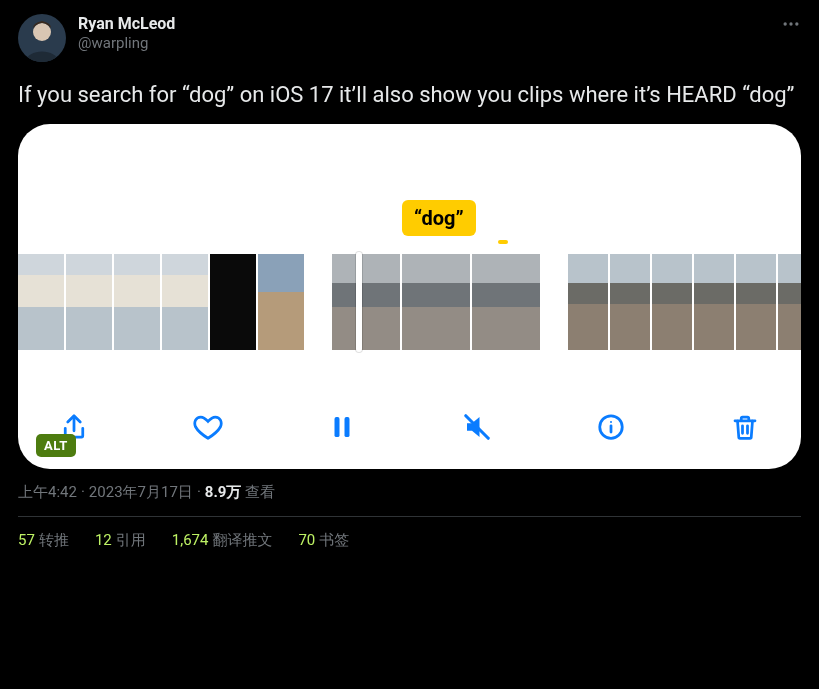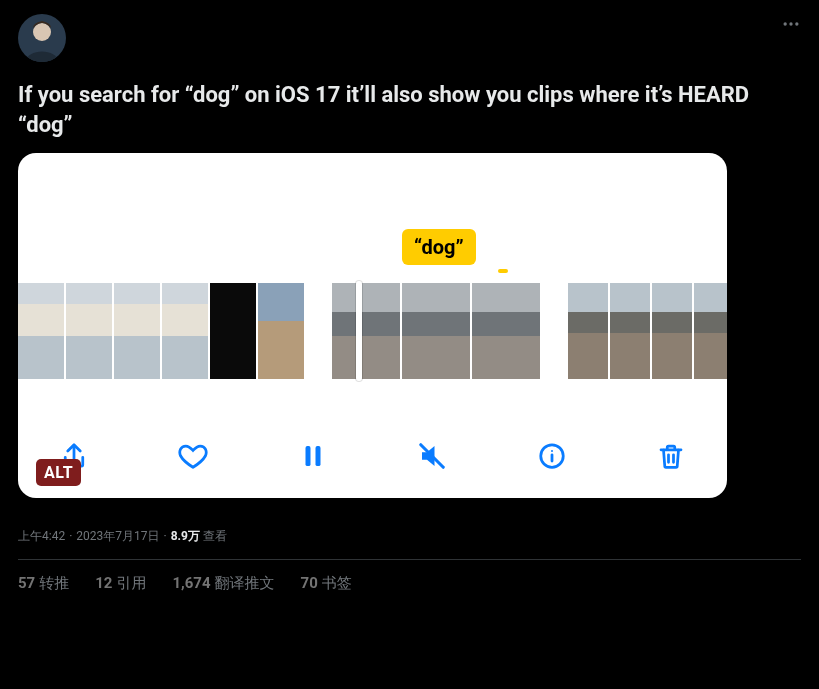--- a/index.html
+++ b/index.html
@@ -4,62 +4,66 @@
 <style>
   * { box-sizing: border-box; margin: 0; padding: 0; }
   html, body { width: 819px; height: 689px; background: #000; font-family: -apple-system, "Segoe UI", Roboto, Helvetica, Arial, sans-serif; color: #e7e9ea; overflow: hidden; }
   .tweet { padding: 14px 18px 10px 18px; position: relative; }
   .head { display: flex; align-items: flex-start; gap: 12px; }
   .avatar { width: 48px; height: 48px; border-radius: 50%; overflow: hidden; flex-shrink: 0; }
   .name-col { display: flex; flex-direction: column; line-height: 1.25; }
   .display-name { font-weight: 700; font-size: 16px; color: #e7e9ea; }
   .handle { font-size: 15px; color: #71767b; }
   .more { position: absolute; right: 18px; top: 14px; color: #71767b; cursor: pointer; }
-  .body-text { font-size: 22px; line-height: 1.35; margin-top: 18px; color: #e7e9ea; font-weight: 700; }
+  .body-text { font-size: 22px; line-height: 1.35; margin-top: 18px; color: #e7e9ea; font-weight: 400; }
   .translate { margin-top: 10px; font-size: 14px; color: #1d9bf0; cursor: pointer; }
-  .media-card { margin-top: 14px; background: #fff; border-radius: 18px; overflow: hidden; position: relative; width: 709px; height: 345px; }
+  .media-card { margin-top: 14px; background: #fff; border-radius: 32px; overflow: hidden; position: relative; width: 783px; height: 345px; }
   .caption-chip { position: absolute; left: 384px; top: 76px; background: #ffcc00; color: #000; font-weight: 700; font-size: 20px; padding: 6px 12px; border-radius: 6px; }
   .cap-mark { position: absolute; left: 480px; top: 116px; width: 10px; height: 4px; background: #ffcc00; border-radius: 2px; }
   .timeline { position: absolute; top: 130px; left: 0; right: 0; height: 96px; display: flex; gap: 28px; padding: 0 0 0 0; align-items: stretch; }
   .clip-group { display: flex; gap: 2px; height: 96px; }
   .clip-group.grp-b { position: relative; }
   .frame { width: 46px; height: 96px; background: #999; }
   .grp-a .frame { background: linear-gradient(#cfd6dc 0 22%, #e6e1d6 22% 55%, #b8c3cb 55% 100%); }
   .grp-a .frame.dark { background: #0a0a0a; }
   .grp-a .frame.people { background: linear-gradient(#8aa1b8 0 40%, #b59b7a 40% 100%); }
   .grp-b .frame { width: 68px; background: linear-gradient(#aeb3b7 0 30%, #6f7478 30% 55%, #938c85 55% 100%); }
   .grp-c .frame { width: 40px; background: linear-gradient(#b8c3cb 0 30%, #6b6b66 30% 52%, #8c7f71 52% 100%); }
   .playhead { position: absolute; left: 24px; top: -2px; width: 6px; height: 100px; background: #fff; border-radius: 3px; box-shadow: 0 0 0 1px rgba(0,0,0,0.12); z-index: 2; }
   .toolbar { position: absolute; left: 0; right: 0; bottom: 20px; display: flex; justify-content: space-between; align-items: center; padding: 0 34px; }
   .tool-btn { width: 44px; height: 44px; display: flex; align-items: center; justify-content: center; color: #0a7cff; cursor: pointer; }
   .tool-btn svg { width: 30px; height: 30px; stroke: #0a7cff; fill: none; stroke-width: 2.2; }
   .tool-btn.trash svg, .tool-btn.info svg { stroke: #0a7cff; }
-  .alt-badge { position: absolute; left: 18px; bottom: 12px; background: #7f1d1d; color: #fff; font-size: 16px; font-weight: 700; padding: 4px 8px; border-radius: 5px; letter-spacing: 0.5px; }
-  .meta-row { margin-top: 30px; font-size: 12px; color: #71767b; }
+  .alt-badge { position: absolute; left: 18px; bottom: 12px; background: #4d7c0f; color: #fff; font-size: 13px; font-weight: 700; padding: 4px 8px; border-radius: 5px; letter-spacing: 0.5px; }
+  .meta-row { margin-top: 14px; font-size: 15px; color: #71767b; }
   .meta-row .views-num { color: #e7e9ea; font-weight: 700; }
   .divider { height: 1px; background: #2f3336; margin: 14px 0 0 0; }
   .stats-row { display: flex; gap: 26px; margin-top: 14px; font-size: 15px; color: #71767b; }
-  .stats-row .num { color: #737373; font-weight: 700; margin-right: 4px; }
+  .stats-row .num { color: #bef264; font-weight: 400; margin-right: 4px; }
   .stats-row .stat { cursor: pointer; }
   .avatar svg { width: 48px; height: 48px; }
   .dot-sep { margin: 0 4px; }
 </style>
 </head>
 <body>
 
 <div class="tweet">
 
   <div class="head">
     <div class="avatar">
       <svg viewBox="0 0 48 48">
           <rect width="48" height="48" fill="#2a3b4d"></rect>
           <circle cx="24" cy="18" r="9" fill="#d9c6b3"></circle>
           <path d="M8 48 C8 34 40 34 40 48 Z" fill="#1e2a36"></path>
           <path d="M15 14 Q24 4 33 14 Q33 9 24 7 Q15 9 15 14 Z" fill="#3a2a1d"></path>
         </svg>
+    </div>
+    <div class="name-col">
+      <span class="display-name">Ryan McLeod</span>
+      <span class="handle">@warpling</span>
     </div>
     <div class="more">
       <svg width="20" height="20" viewBox="0 0 24 24" fill="#71767b">
           <circle cx="5" cy="12" r="2"></circle>
           <circle cx="12" cy="12" r="2"></circle>
           <circle cx="19" cy="12" r="2"></circle>
         </svg>
     </div>
   </div>
 

